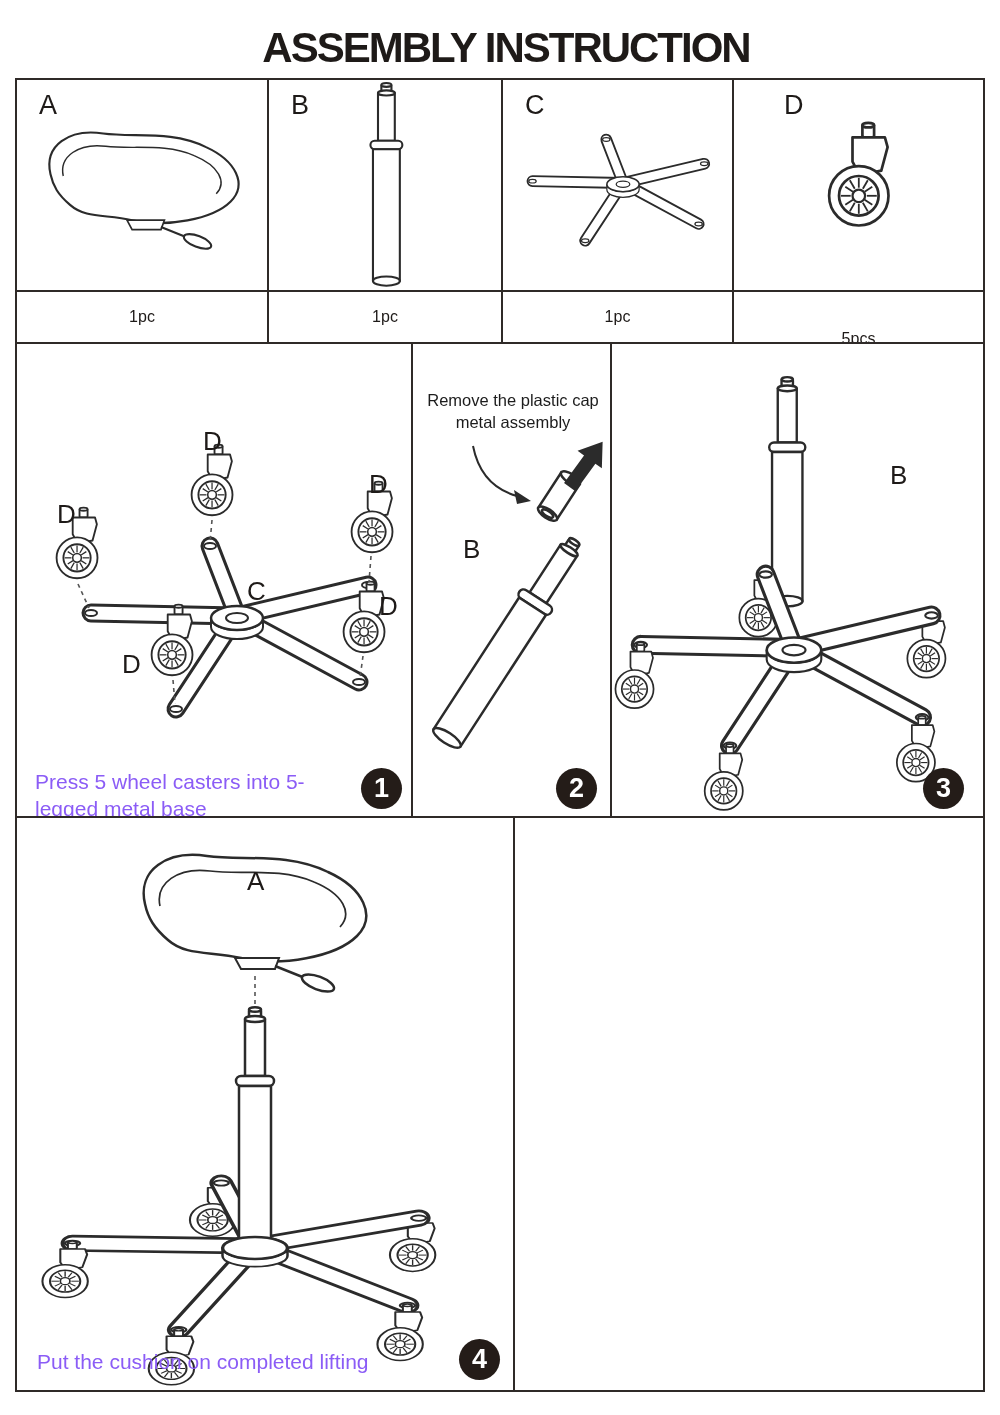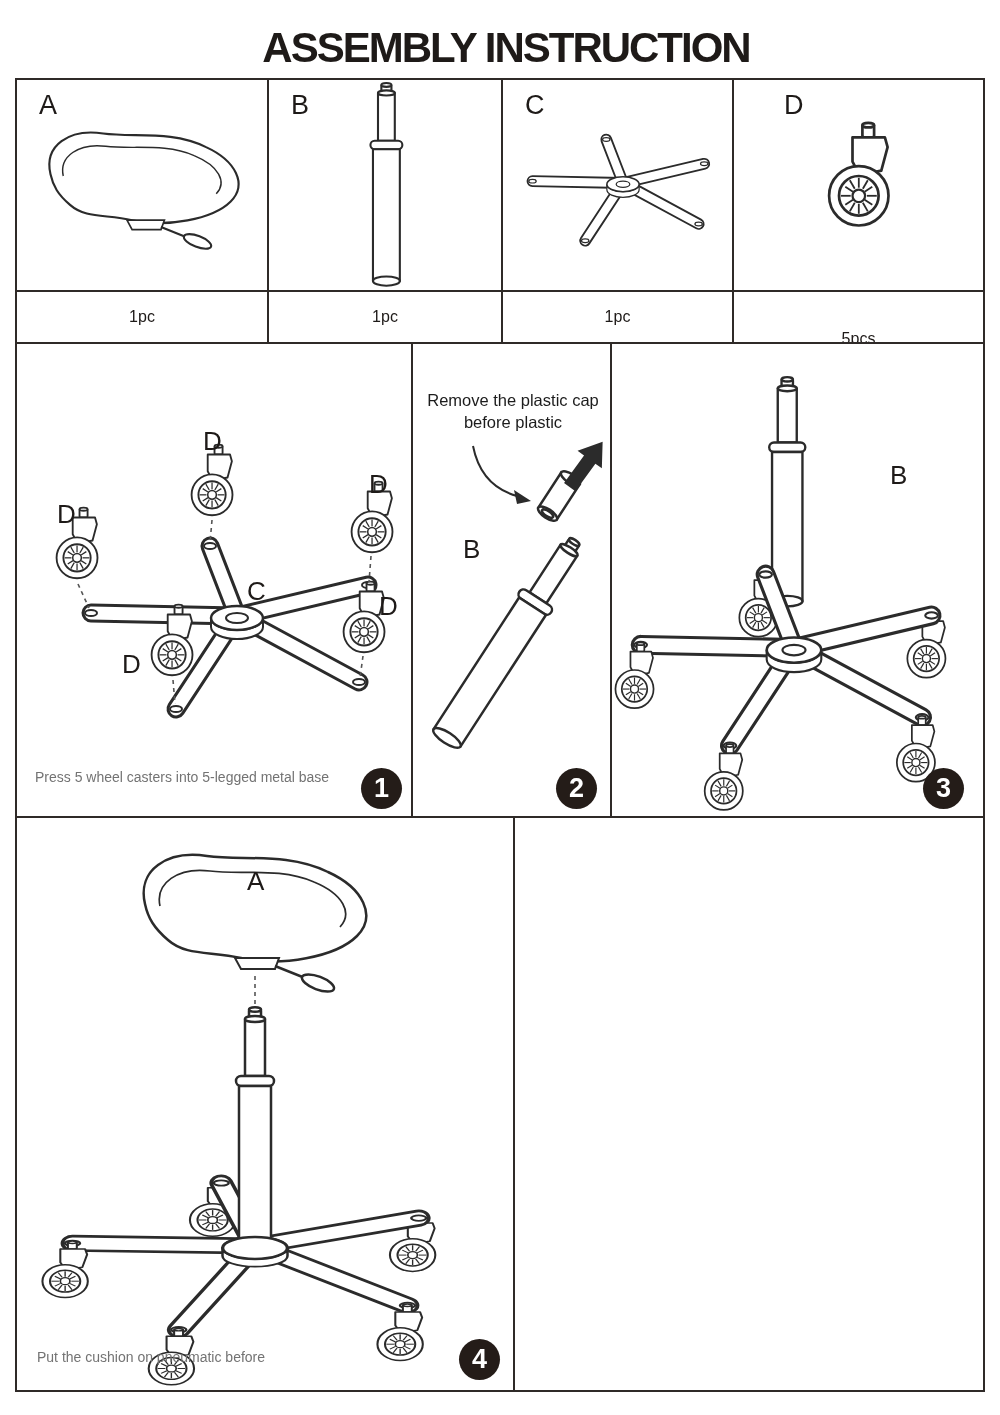--- a/index.html
+++ b/index.html
@@ -18,21 +18,21 @@
   .pcell.last{border-right:none;}
   .qcell{position:relative;border-right:2px solid #2f2a28;display:flex;align-items:center;justify-content:center;}
   .qcell.last{border-right:none;margin-top:44px;}
   .qty{font-size:16px;color:#1e1a18;}
   .plabel{position:absolute;left:22px;top:10px;font-size:27px;color:#1e1a18;z-index:2;}
   .plabel.inset{left:50px;}
   .panel{position:relative;border-right:2px solid #2f2a28;overflow:hidden;}
   .panel.last{border-right:none;}
   .panel svg.diagram{position:absolute;left:0;top:0;}
   .dlabel{position:absolute;font-size:26px;color:#1e1a18;z-index:3;}
-  .caption{position:absolute;font-size:14px;line-height:1.3;color:#737373;z-index:3;}
+  .caption{position:absolute;font-size:21px;line-height:1.3;color:#8b5cf6;z-index:3;}
   .note{position:absolute;font-size:16.5px;line-height:1.32;color:#1c1c1c;text-align:center;z-index:3;}
   .badge{position:absolute;width:41px;height:41px;border-radius:50%;background:#241c18;color:#fff;
          display:flex;align-items:center;justify-content:center;font-size:27px;font-weight:bold;z-index:4;}
   .cellart{position:absolute;left:0;top:0;}
 </style>
 </head>
 <body>
 
 <div class="page">
 
@@ -195,21 +195,21 @@
         <path d="M118,157 L101,146 L104,160 Z" fill="#2b2b2b"></path>
         <g transform="translate(146,152) rotate(33)" fill="#fff" stroke="#2b2b2b" stroke-width="2.5">
           <rect x="-11" y="-21" width="22" height="42"></rect>
           <ellipse cx="0" cy="-21" rx="11" ry="4.5"></ellipse>
           <ellipse cx="0" cy="21" rx="11" ry="4.5"></ellipse>
           <ellipse cx="0" cy="21" rx="6.5" ry="2.6"></ellipse>
         </g>
         <path d="M0,-30 L15,-8 L7,-8 L7,26 L-7,26 L-7,-8 L-15,-8 Z" fill="#2b2b2b" transform="translate(172,122) rotate(36)"></path>
         <use href="#g-lift" transform="rotate(33 95 300) translate(60,175)"></use>
       </svg>
-      <div class="note" style="left:12px;top:46px;width:176px">Remove the plastic cap before plastic</div>
+      <div class="note" style="left:12px;top:46px;width:176px">Remove the plastic cap metal assembly</div>
       <span class="dlabel" style="left:50px;top:190px">B</span>
       <div class="badge" style="left:143px;top:424px">2</div>
     </div>
 
     <div class="panel last">
       <svg class="diagram" width="371" height="472" viewBox="0 0 371 472">
         <use href="#g-lift" transform="translate(142,32) scale(0.95)"></use>
         <line x1="175" y1="272" x2="175" y2="300" stroke="#555" stroke-width="1.6" stroke-dasharray="4,4"></line>
         <use href="#g-basec" transform="translate(182,304) scale(1.05)"></use>
       </svg>
@@ -222,19 +222,19 @@
 
     <div class="panel">
       <svg class="diagram" width="496" height="572" viewBox="0 0 496 572">
         <use href="#g-seat" transform="translate(98,8)"></use>
         <line x1="238" y1="158" x2="238" y2="188" stroke="#555" stroke-width="1.6" stroke-dasharray="4,4"></line>
         <use href="#g-basec" transform="translate(238,428) scale(1.25,0.9)"></use>
         <use href="#g-lift" transform="translate(203,188)"></use>
         <ellipse cx="238" cy="430" rx="32" ry="11" fill="#fff" stroke="#2b2b2b" stroke-width="2.5"></ellipse>
       </svg>
       <span class="dlabel" style="left:230px;top:48px">A</span>
-      <div class="caption" style="left:20px;top:530px;width:380px">Put the cushion on pneumatic before</div>
+      <div class="caption" style="left:20px;top:530px;width:380px">Put the cushion on completed lifting</div>
       <div class="badge" style="left:442px;top:521px">4</div>
     </div>
 
   </section>
 
 </div>
 
 </body></html>

